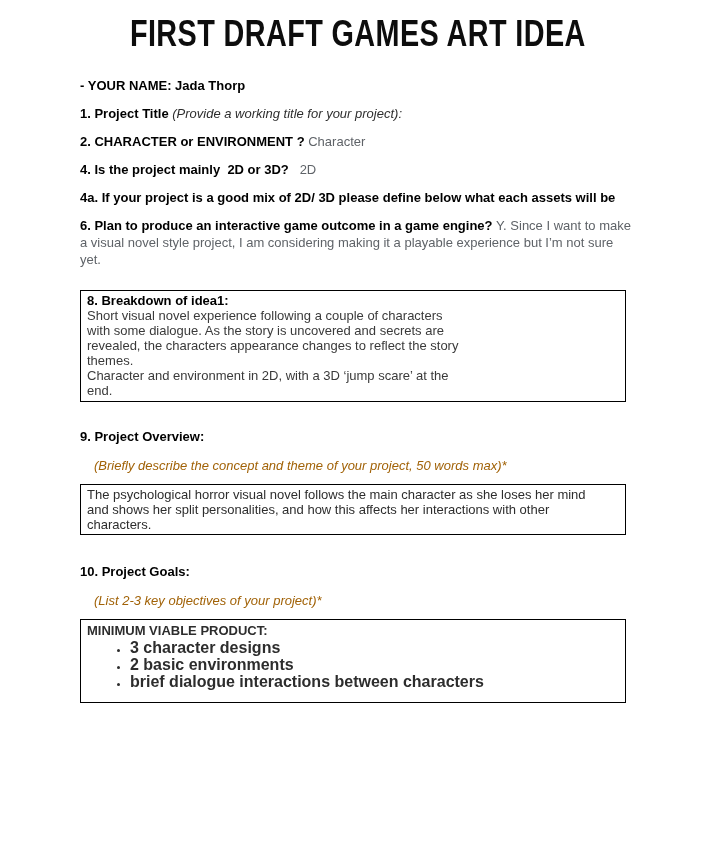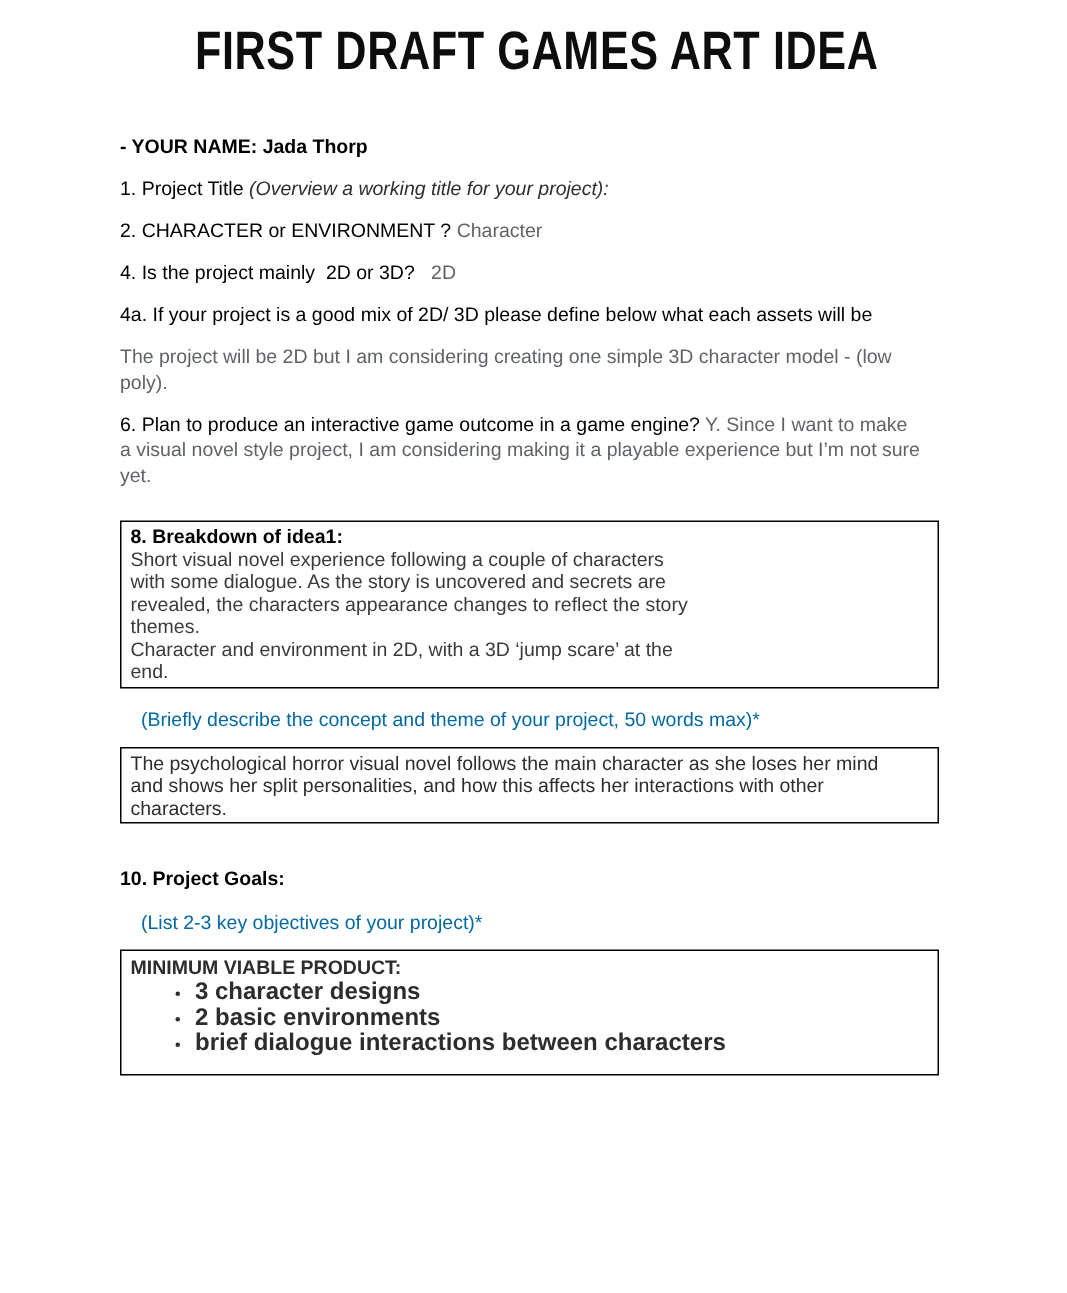--- a/index.html
+++ b/index.html
@@ -30,37 +30,38 @@
   .doc-title span {
     display: inline-block;
     font-size: 36px;
     font-weight: bold;
     letter-spacing: 0.5px;
     color: #0d0d0d;
     transform: scaleX(0.80);
     transform-origin: center;
   }
   .name-line {
-    margin: 32px 0 11px 0;
+    margin: 20px 0 11px 0;
     font-weight: bold;
     line-height: 17px;
     white-space: pre;
   }
   p.qa {
     margin: 0 0 11px 0;
     line-height: 17px;
     white-space: pre;
   }
-  p.qa b { font-weight: normal; color: #000000; }
+  p.qa b { font-weight: bold; color: #000000; }
   p.qa i { font-style: italic; color: #2e2e2e; }
   p.qa .ans { color: #5f6368; }
   .hint-line {
     margin: 12px 0 10px 0;
     padding-left: 14px;
-    color: #0369a1;
+    font-style: italic;
+    color: #a16207;
     line-height: 17px;
     white-space: pre;
   }
   .sec-heading {
     margin: 0 0 11px 0;
     font-weight: bold;
     line-height: 17px;
     white-space: pre;
   }
   .txt-box {
@@ -117,48 +118,47 @@
 </style>
 </head>
 <body>
 
 <div class="page">
 
   <h1 class="doc-title"><span>FIRST DRAFT GAMES ART IDEA</span></h1>
 
   <p class="name-line">- YOUR NAME: Jada Thorp</p>
 
-  <p class="qa"><b>1. Project Title </b><i>(Overview a working title for your project):</i><span class="ans"></span></p>
+  <p class="qa"><b>1. Project Title </b><i>(Provide a working title for your project):</i><span class="ans"></span></p>
 
   <p class="qa"><b>2. CHARACTER or ENVIRONMENT ? </b><span class="ans">Character</span></p>
 
 
   <p class="qa"><b>4. Is the project mainly  2D or 3D? </b><span class="ans">  2D</span></p>
 
   <p class="qa"><b>4a. If your project is a good mix of 2D/ 3D please define below what each assets will be</b></p>
 
-  <p class="qa"><span class="ans">The project will be 2D but I am considering creating one simple 3D character model - (low
-poly).</span></p>
 
 
   <p class="qa"><b>6. Plan to produce an interactive game outcome in a game engine? </b><span class="ans">Y. Since I want to make
 a visual novel style project, I am considering making it a playable experience but I’m not sure
 yet.</span></p>
 
 
   <div class="txt-box box-breakdown">
     <div class="box-heading">8. Breakdown of idea1:</div>
     <div class="box-body">Short visual novel experience following a couple of characters
 with some dialogue. As the story is uncovered and secrets are
 revealed, the characters appearance changes to reflect the story
 themes.
 Character and environment in 2D, with a 3D ‘jump scare’ at the
 end.</div>
   </div>
 
+  <p class="sec-heading heading-9">9. Project Overview:</p>
   <p class="hint-line">(Briefly describe the concept and theme of your project, 50 words max)*</p>
   <div class="txt-box box-overview">
     <div class="box-body">The psychological horror visual novel follows the main character as she loses her mind
 and shows her split personalities, and how this affects her interactions with other
 characters.</div>
   </div>
 
   <p class="sec-heading heading-10">10. Project Goals:</p>
   <p class="hint-line">(List 2-3 key objectives of your project)*</p>
   <div class="txt-box box-goals">

